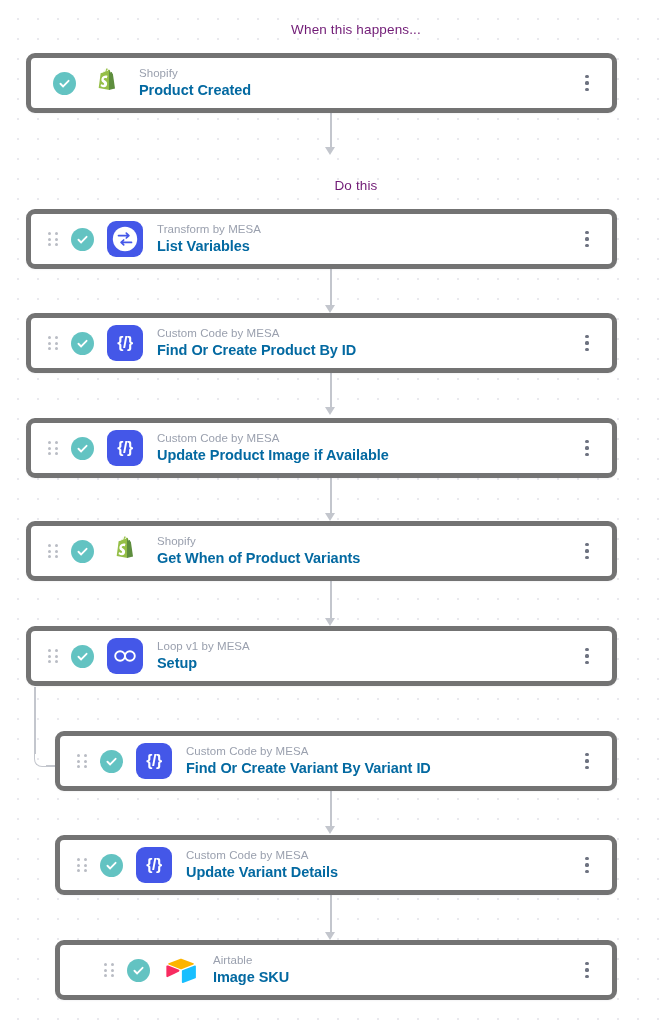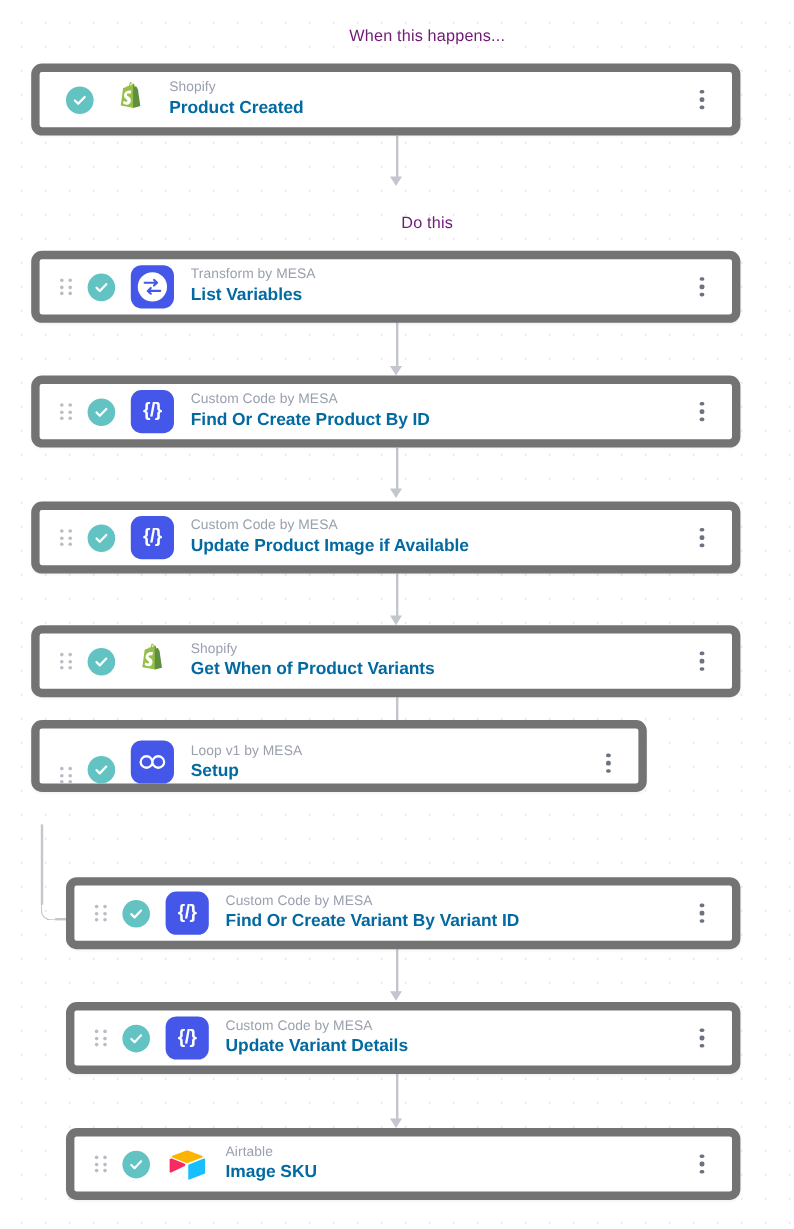--- a/index.html
+++ b/index.html
@@ -98,21 +98,21 @@
     border-top: 5.5px solid transparent;
     border-bottom: 5.5px solid transparent;
     border-left: 8px solid #c3c6cd;
   }
 
   
   .card {
     position: absolute;
     height: 60px;
     background: #ffffff;
-    border: 7px solid #737373;
+    border: 5px solid #737373;
     border-radius: 9px;
     box-shadow: 0 1px 2px rgba(28,32,44,.045);
     display: flex;
     align-items: center;
     padding: 0 14px 0 0;
   }
 
   .drag-handle {
     width: 24px;
     margin-left: 10px;
@@ -401,21 +401,21 @@
       <span class="card-app">Shopify</span>
       <span class="card-title">Get When of Product Variants</span>
     </span>
     <span class="kebab">
         <i></i>
         <i></i>
         <i></i>
       </span>
   </div>
 
-  <div class="card" style="left:26px;top:600px;width:513px;align-items:flex-end;">
+  <div class="card" style="left:26px;top:626px;width:591px;">
     <span class="drag-handle">
         <i></i>
         <i></i>
         <i></i>
         <i></i>
         <i></i>
         <i></i>
       </span>
     <span class="status-check">
       <svg viewBox="0 0 24 24" width="13" height="13" fill="none" stroke="#ffffff" stroke-width="3.4" stroke-linecap="round" stroke-linejoin="round">
@@ -487,21 +487,21 @@
       <span class="card-app">Custom Code by MESA</span>
       <span class="card-title">Update Variant Details</span>
     </span>
     <span class="kebab">
         <i></i>
         <i></i>
         <i></i>
       </span>
   </div>
 
-  <div class="card" style="left:55px;top:940px;width:562px;">
+  <div class="card" style="left:55px;top:940px;width:562px;padding-left:27px;">
     <span class="drag-handle">
         <i></i>
         <i></i>
         <i></i>
         <i></i>
         <i></i>
         <i></i>
       </span>
     <span class="status-check">
       <svg viewBox="0 0 24 24" width="13" height="13" fill="none" stroke="#ffffff" stroke-width="3.4" stroke-linecap="round" stroke-linejoin="round">

